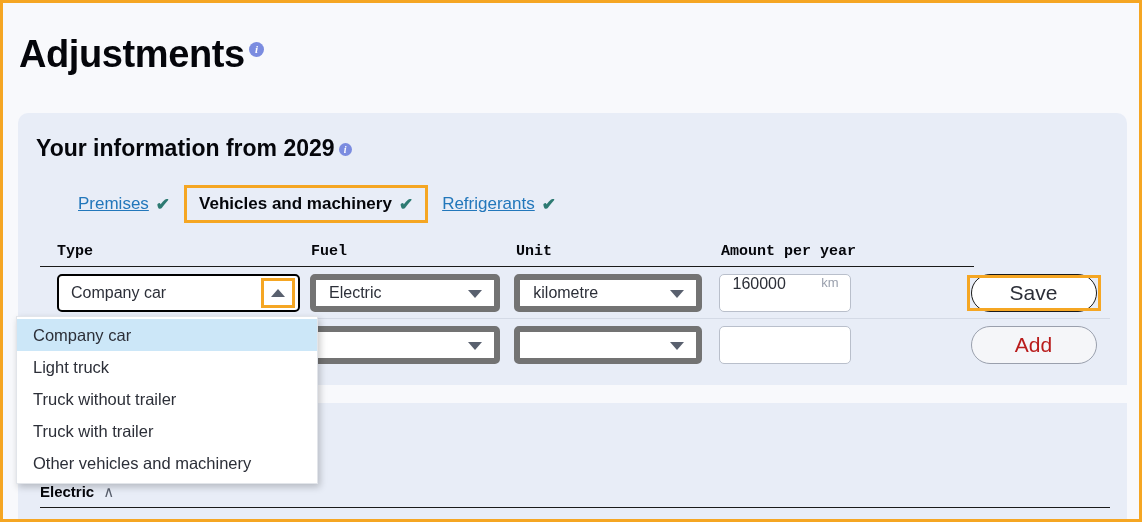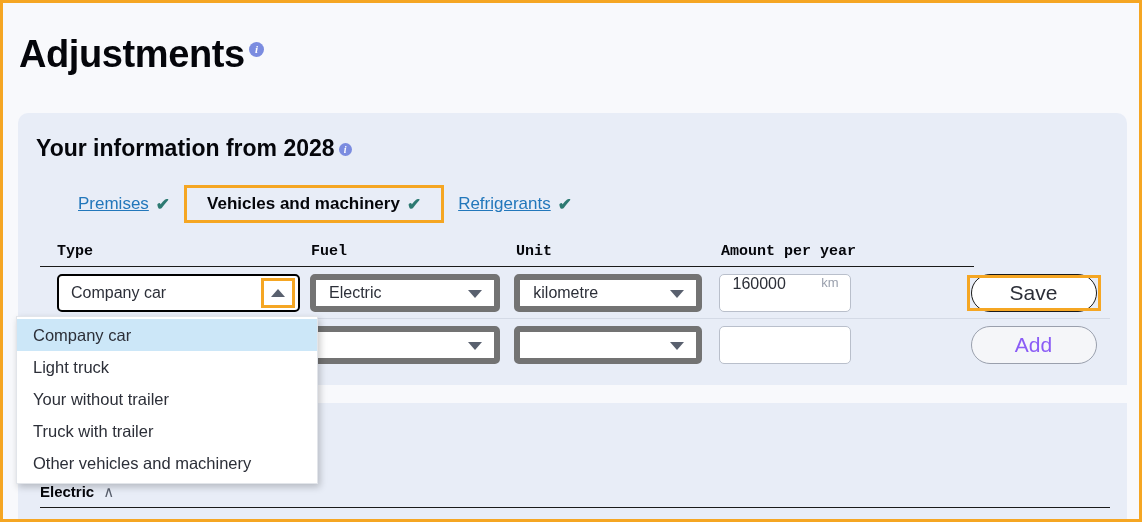--- a/index.html
+++ b/index.html
@@ -99,21 +99,21 @@
     padding: 2px 0;
   }
   .tab-link {
     color: #2277bb;
     text-decoration: underline;
     font-weight: 400;
     text-align: center;
   }
   .tab.active {
     border: 3px solid #f5a623;
-    padding: 6px 20px;
+    padding: 6px 12px;
     margin: 0 14px;
     background: transparent;
   }
   .tab.active .tab-link {
     color: #05060b;
     text-decoration: none;
     font-weight: 700;
   }
   .check {
     color: #2d7a72;
@@ -241,21 +241,21 @@
     justify-content: center;
     font-size: 21px;
     cursor: pointer;
   }
   .btn-save {
     border: 1.5px solid #1a1a1a;
     color: #2c2f38;
   }
   .btn-add {
     border: 1.5px solid #9aa0ad;
-    color: #8b5cf6;
+    color: #b91c1c;
     background: #f5f6f9;
     cursor: default;
   }
   .save-wrap {
     position: relative;
     display: inline-block;
   }
   .save-highlight {
     position: absolute;
     left: -4px;
@@ -347,21 +347,21 @@
 <body>
 
 <div id="viewport">
 
   <div class="page-header">
     <div class="page-title"><span>Adjustments</span><span class="info-icon">i</span></div>
   </div>
 
   <div class="card">
 
-    <div class="card-title"><span>Your information from 2028</span><span class="info-icon sm">i</span></div>
+    <div class="card-title"><span>Your information from 2029</span><span class="info-icon sm">i</span></div>
 
     <div class="tabs">
       <div class="tab">
         <span class="tab-link">Premises</span>
         <span class="check">✔</span>
       </div>
       <div class="tab active">
         <span class="tab-link">Vehicles and machinery</span>
         <span class="check">✔</span>
       </div>
@@ -455,18 +455,18 @@
     <div class="supplier-row">
       <span>Electric</span>
       <span class="chev-up">∧</span>
     </div>
     <div class="supplier-rule"></div>
   </div>
 
   <div class="dropdown">
     <div class="dd-item selected">Company car</div>
     <div class="dd-item">Light truck</div>
-    <div class="dd-item">Your without trailer</div>
+    <div class="dd-item">Truck without trailer</div>
     <div class="dd-item">Truck with trailer</div>
     <div class="dd-item">Other vehicles and machinery</div>
   </div>
 
 </div>
 
 </body></html>

